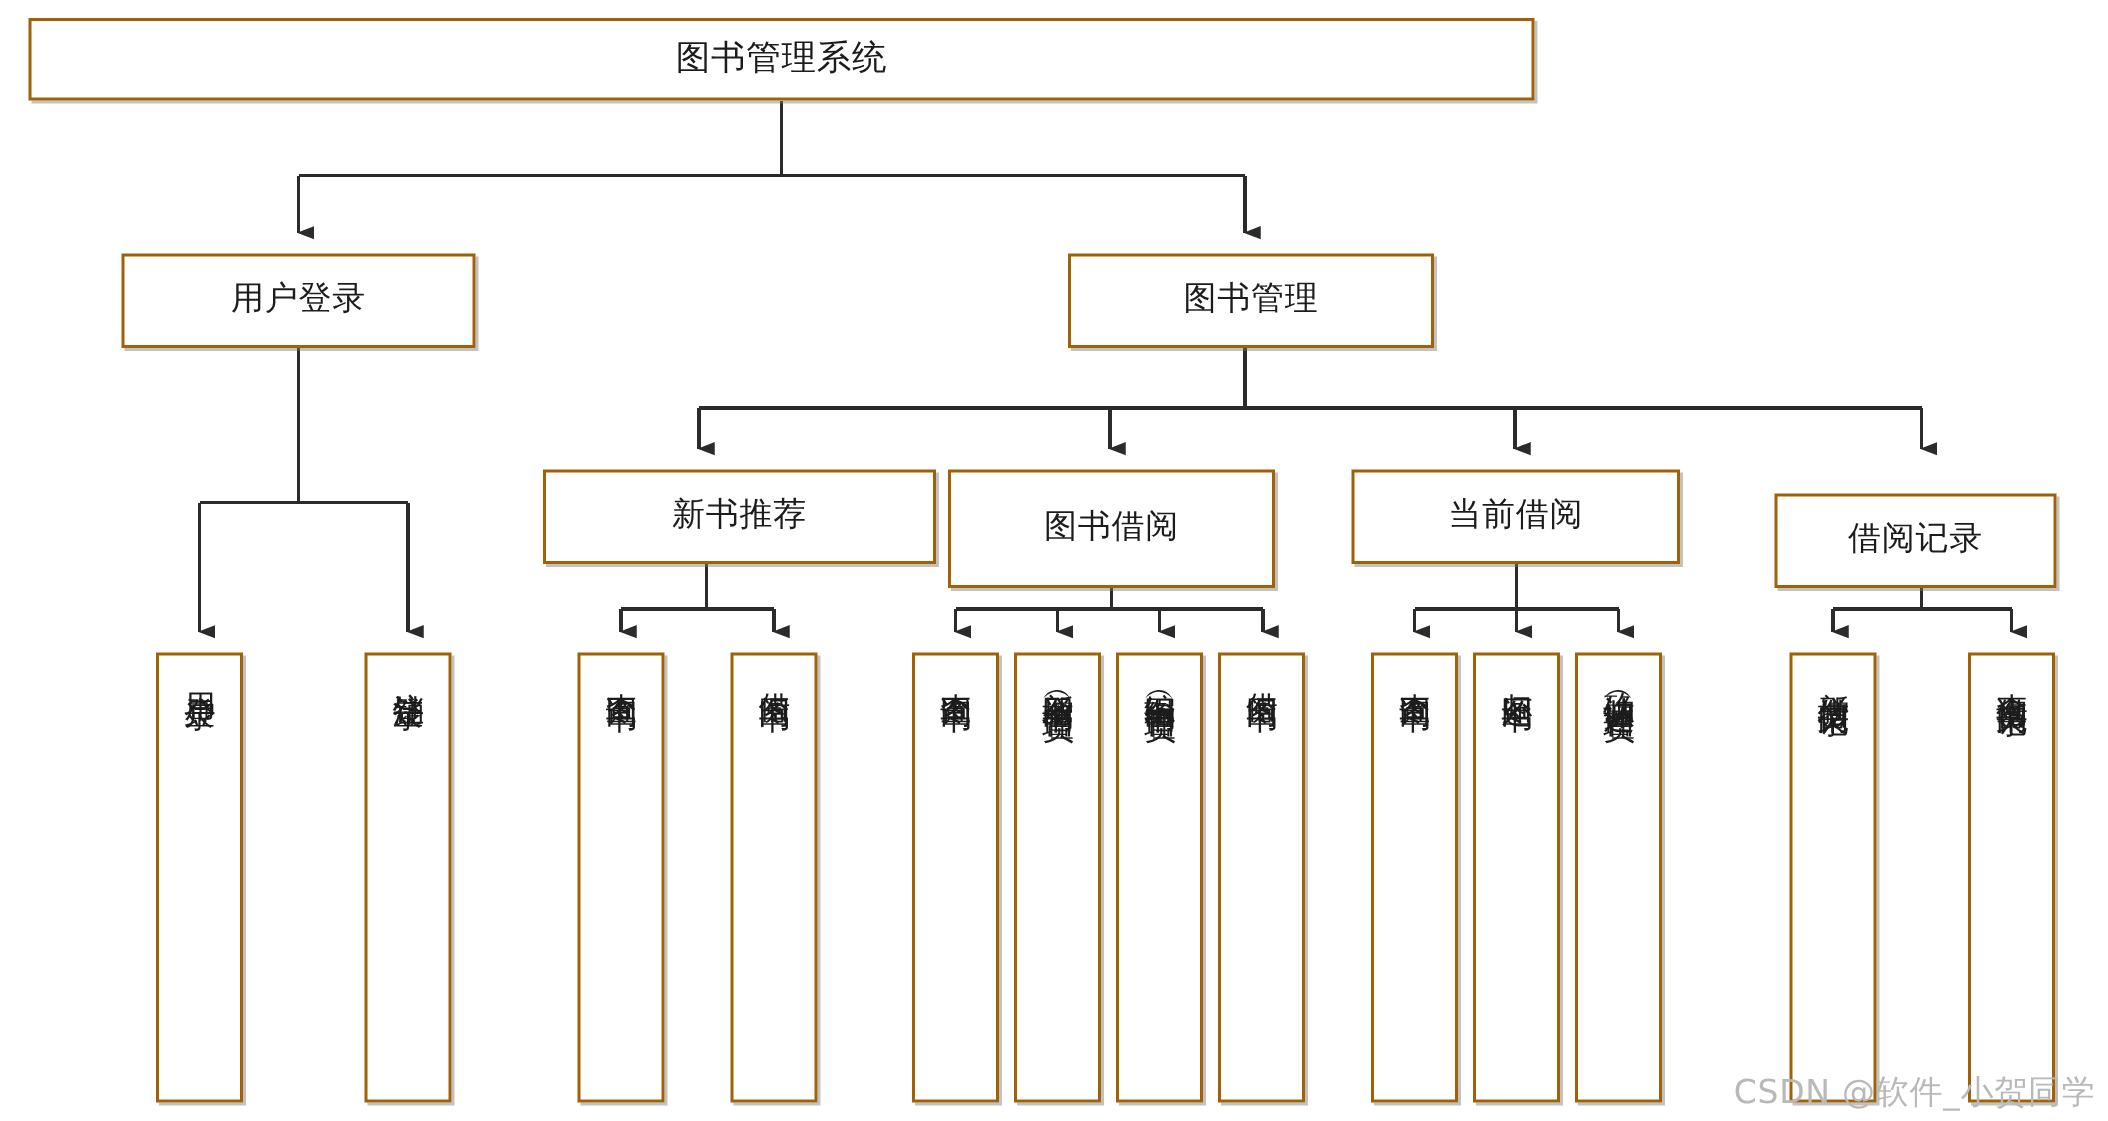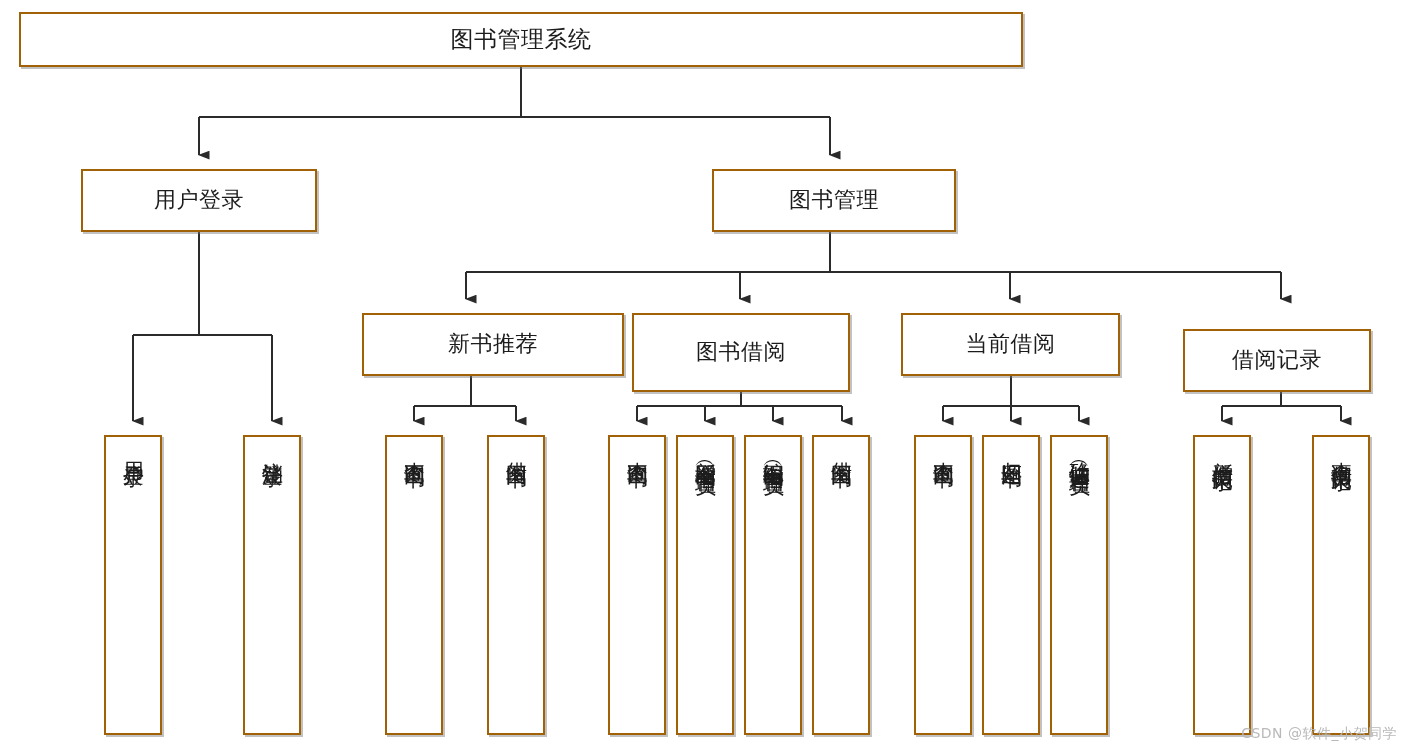--- a/index.html
+++ b/index.html
@@ -63,21 +63,21 @@
     font-size: 21px;
     line-height: 1.18;
     letter-spacing: 2px;
     max-height: 282px;
     white-space: normal;
   }
   .watermark {
     position: absolute;
     right: 8px;
     bottom: 4px;
-    font-size: 14px;
+    font-size: 22px;
     color: #b9b9b9;
     letter-spacing: 0.5px;
     white-space: nowrap;
     user-select: none;
   }
 </style>
 </head>
 <body>
 
 <div id="canvas">

